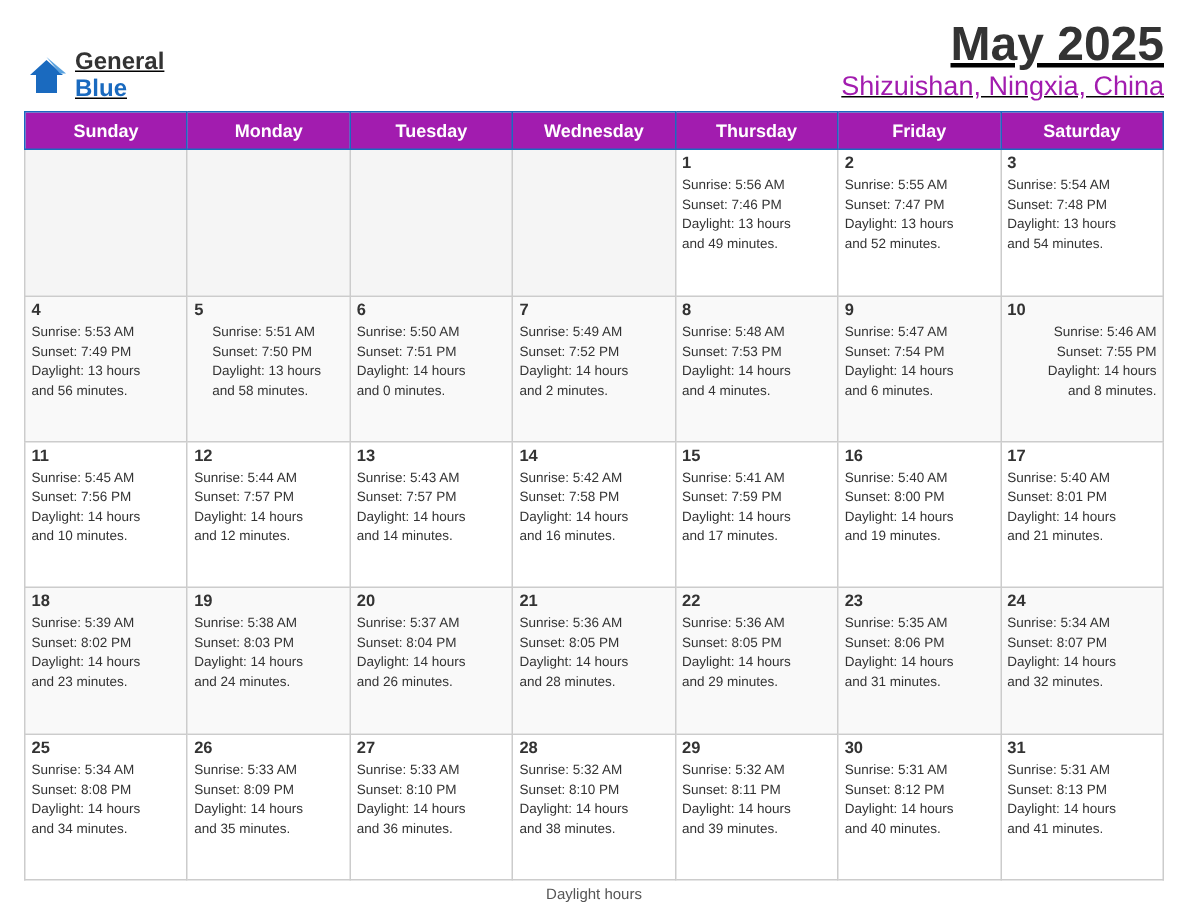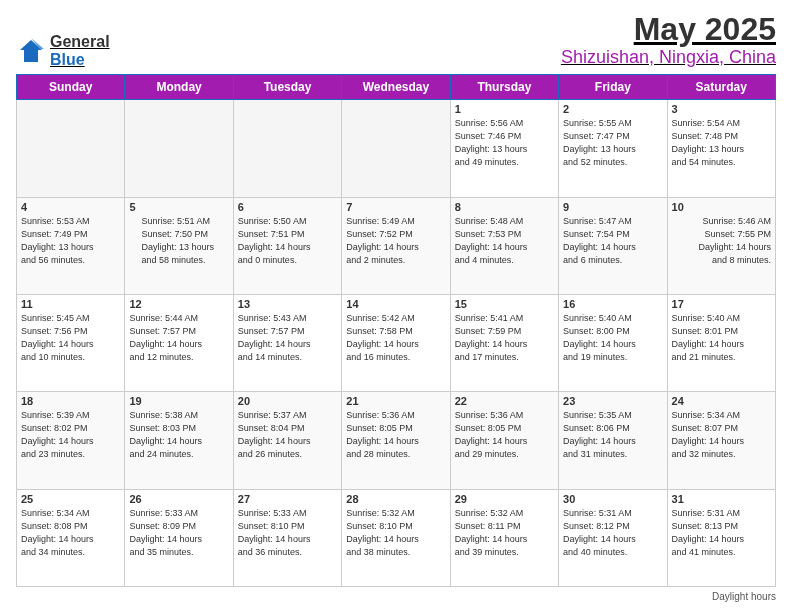--- a/index.html
+++ b/index.html
@@ -100,21 +100,21 @@
     }
     .day-info {
       font-size: 9px;
       line-height: 1.45;
       color: #333;
     }
     .footer-note {
       font-size: 10px;
       color: #555;
       margin-top: 4px;
-      text-align: right;
+      text-align: center;
     }
   </style>
 </head>
 <body>
 
 <div class="page">
   <div class="header">
     <div class="logo">
       <svg class="logo-icon" viewBox="0 0 30 30">
         <polygon points="15,4 26,14 22,14 22,26 8,26 8,14 4,14" fill="#1a6abf"></polygon>

